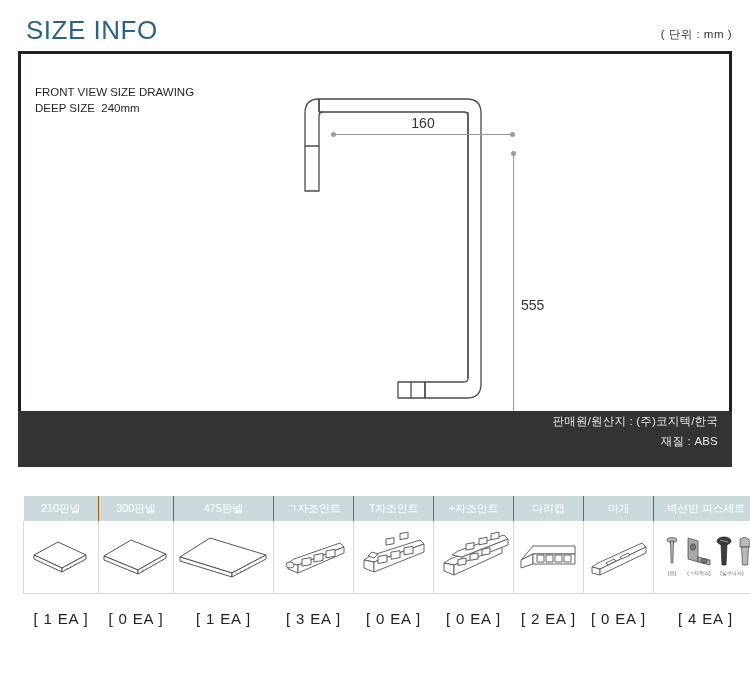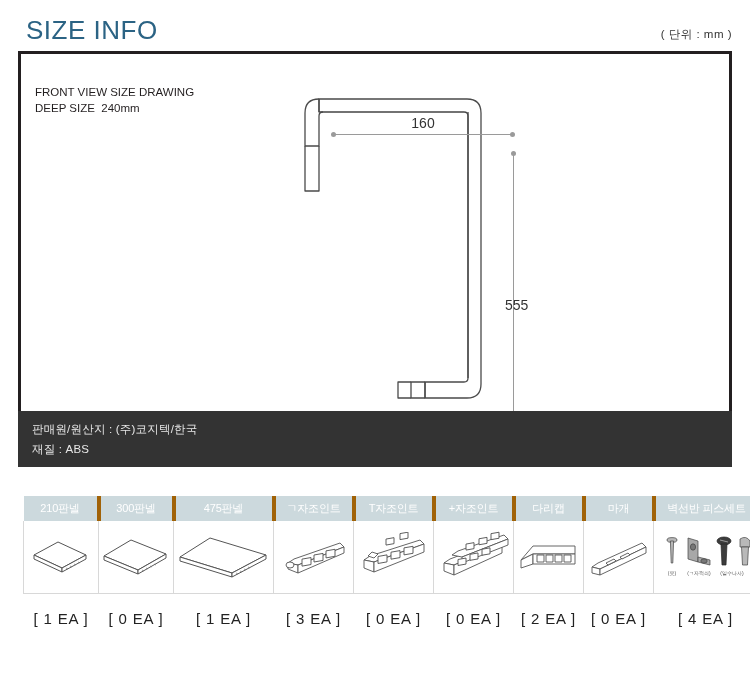--- a/index.html
+++ b/index.html
@@ -105,42 +105,43 @@
     left: -2px;
     width: 5px;
     height: 5px;
     border-radius: 50%;
     background: #9a9a9a;
   }
   #dim-right-line::before { top: -2px; }
   #dim-right-line::after  { bottom: -2px; }
   #dim-right-label {
     position: absolute;
-    left: 484px;
+    left: 500px;
     top: 243px;
     font-size: 14px;
     color: #333;
   }
 
   #profile-svg {
     position: absolute;
     left: 0;
     top: 0;
   }
 
   
   #info-bar {
     position: absolute;
     left: 18px;
     top: 411px;
     width: 714px;
     height: 56px;
     box-sizing: border-box;
     background: #333333;
-    padding: 8px 14px 0 14px;
+    padding: 0 14px 0 14px;
+    text-align: right;
   }
   .info-line {
     color: #e8e8e8;
     font-size: 11.5px;
     line-height: 20px;
     letter-spacing: 0.2px;
   }
 
   
   #parts-table {
@@ -150,21 +151,21 @@
     width: 704px;
     border-collapse: collapse;
     table-layout: fixed;
   }
   #parts-table th {
     background: #ccd9dd;
     color: #ffffff;
     font-size: 11px;
     font-weight: 400;
     height: 23px;
-    border-right: 4px solid #a16207;
+    border-right: 1px solid #a16207;
     letter-spacing: -0.2px;
     vertical-align: middle;
   }
   #parts-table th:last-child { border-right: none; }
   #parts-table td.part-cell {
     height: 72px;
     border: 1px solid #d8d8d8;
     border-top: none;
     text-align: center;
     vertical-align: middle;

